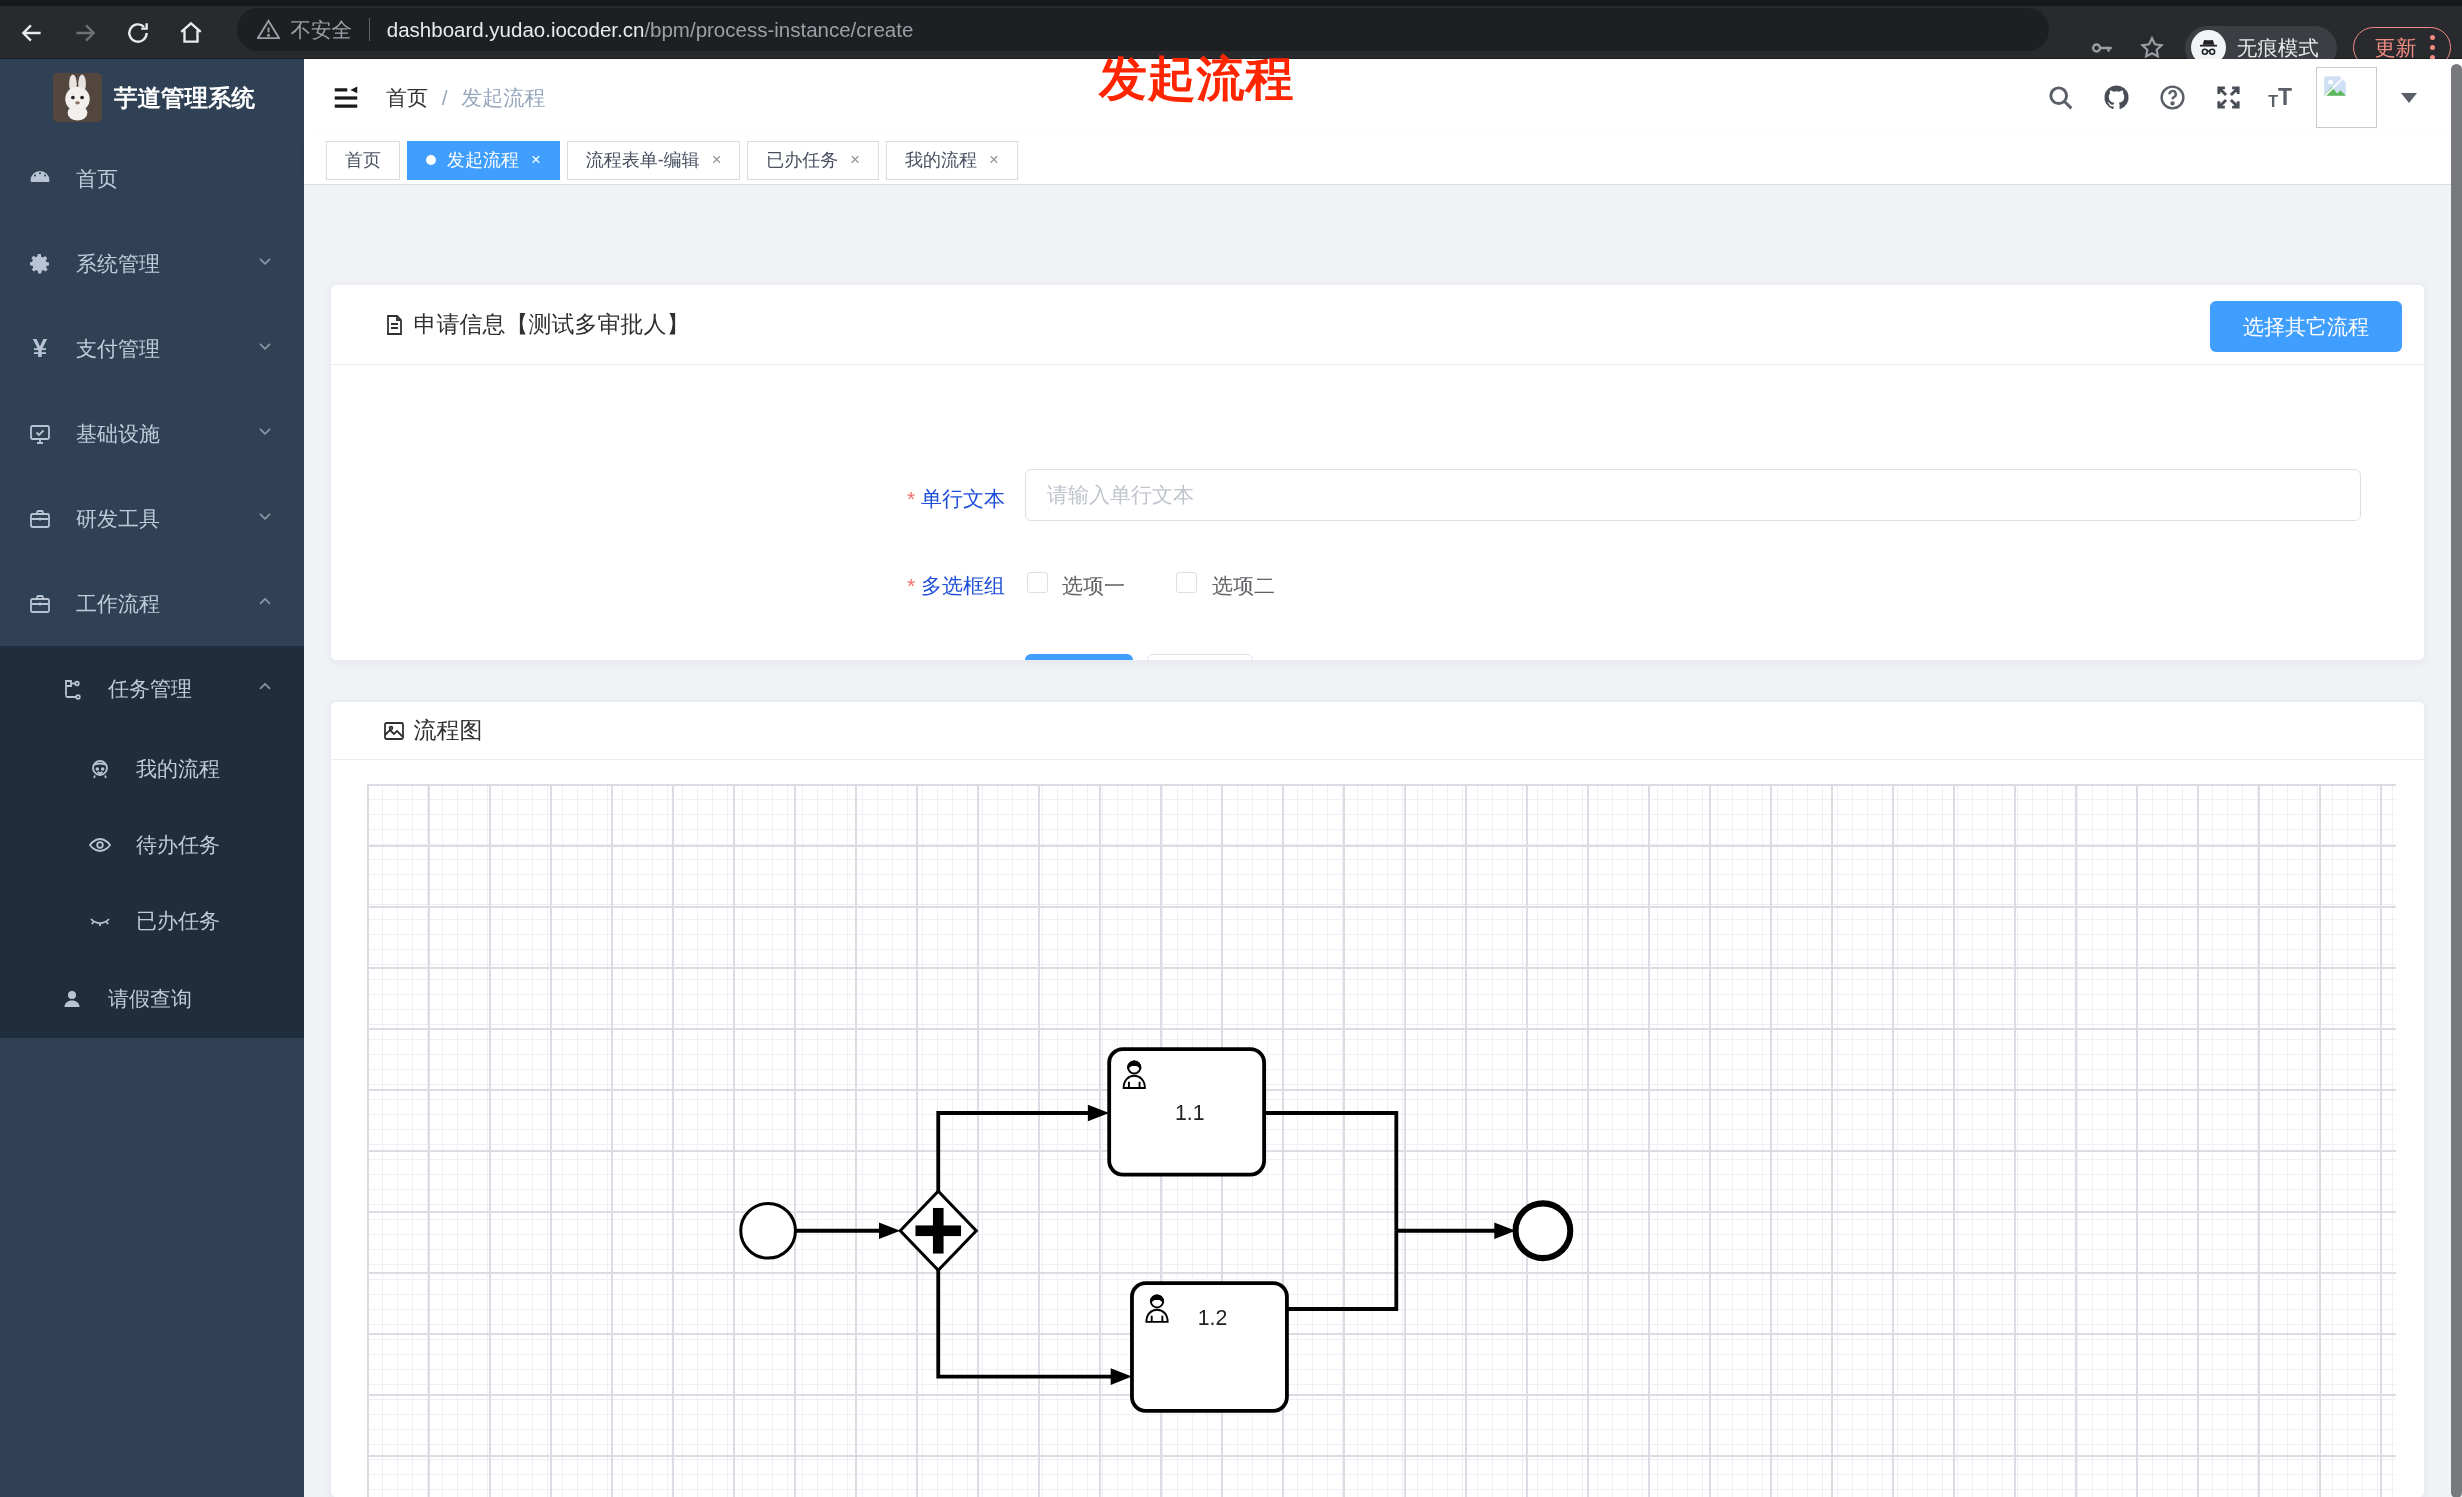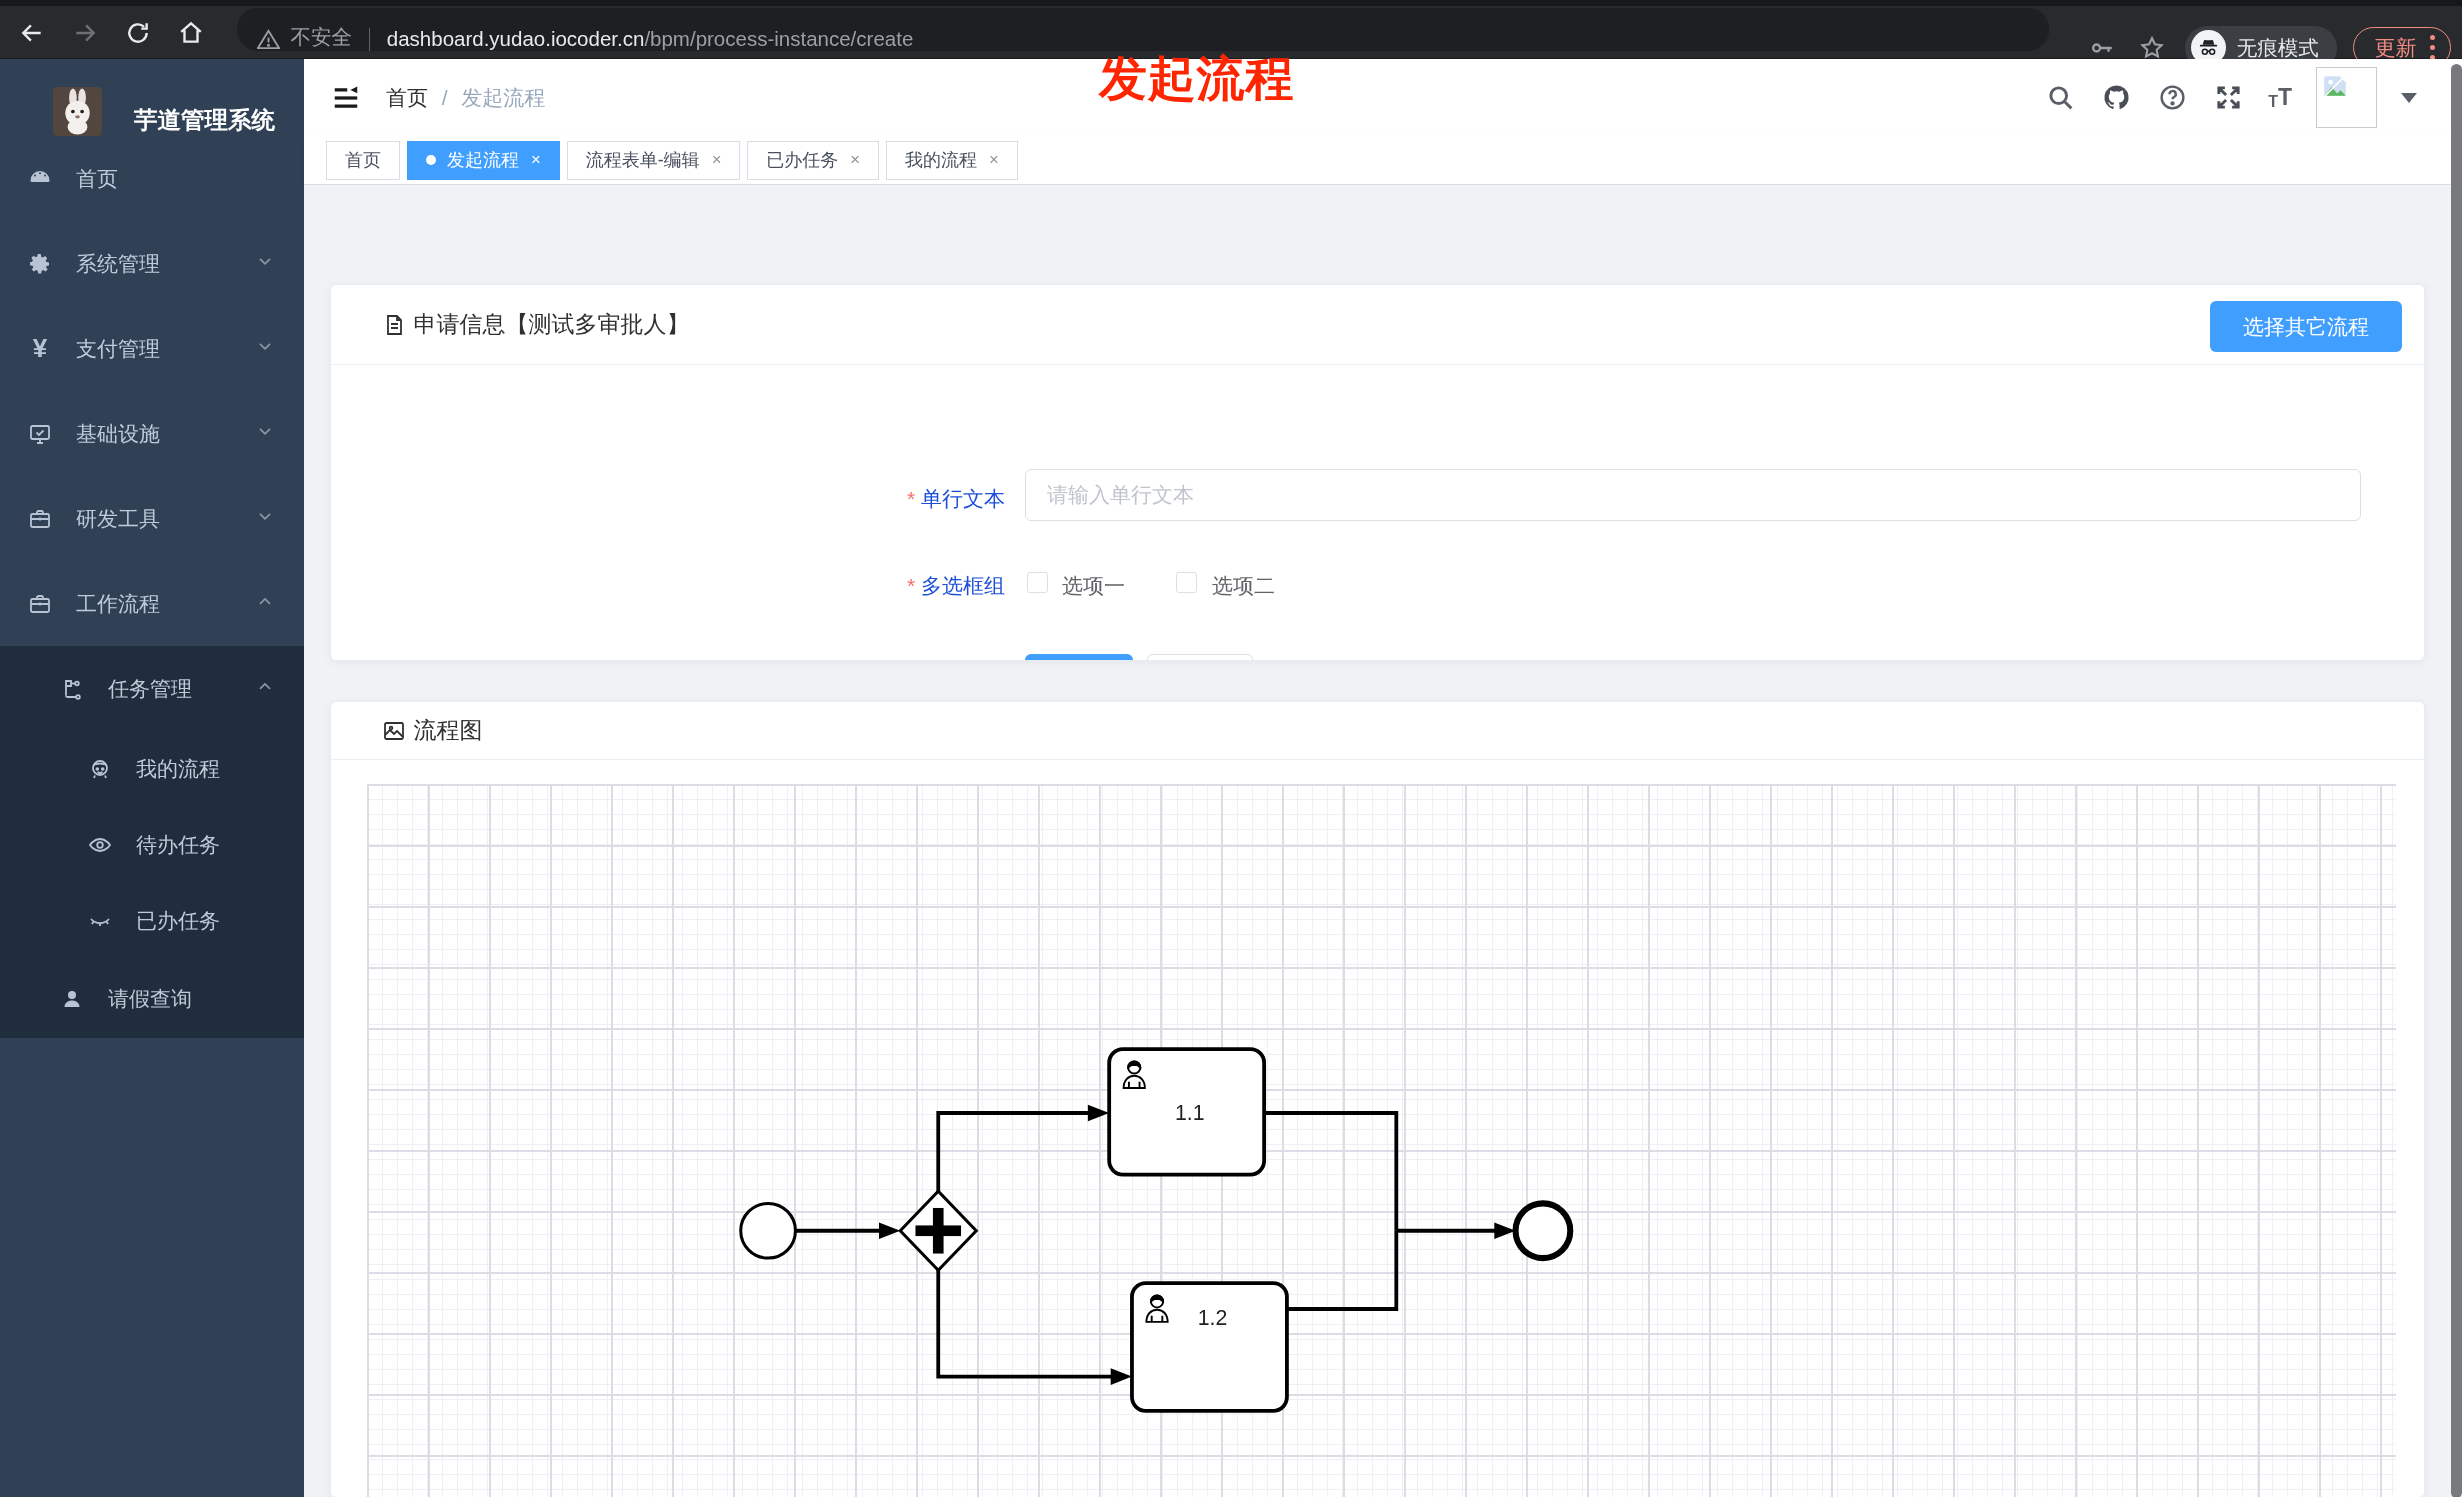--- a/index.html
+++ b/index.html
@@ -5,40 +5,40 @@
   * { margin:0; padding:0; box-sizing:border-box; }
   html,body { width:2462px; height:1498px; font-family:"Liberation Sans", sans-serif; background:#fff; overflow:hidden; }
   .stage { position:relative; width:2462px; height:1498px; overflow:hidden; }
 
   
   .browser { position:absolute; left:0; top:0; width:2462px; height:59px; background:#282a2d; border-bottom:1.5px solid #1a1b1d; }
   .browser::before { content:""; position:absolute; left:0; top:0; width:100%; height:6px; background:#17181a; }
   .nav-btns { position:absolute; left:15px; top:6px; height:53px; display:flex; align-items:center; gap:20px; }
   .nav-btn { width:33px; height:33px; display:flex; align-items:center; justify-content:center; border-radius:50%; }
   .nav-btn svg { width:26px; height:26px; }
-  .omnibox { position:absolute; left:237px; top:8.4px; width:1812px; height:43px; background:#1d1f22; border-radius:21px; display:flex; align-items:flex-end; padding:0 20px; gap:10.6px; }
+  .omnibox { position:absolute; left:237px; top:8.4px; width:1812px; height:43px; background:#1d1f22; border-radius:21px; display:flex; align-items:center; padding:0 20px; gap:10.6px; }
   .omnibox .sec { color:#9aa0a6; font-size:20.5px; }
   .omnibox .divider { width:1.5px; height:23px; background:#5f6368; margin:0 6px; }
   .url { font-size:20.5px; color:#9aa0a6; white-space:nowrap; }
   .url b { color:#e8eaed; font-weight:normal; }
   .chrome-right { position:absolute; right:10.6px; top:24px; height:47px; display:flex; align-items:center; gap:16.7px; }
   .incog { display:flex; align-items:center; gap:10.6px; background:#3b3e42; border-radius:23.5px; padding:4.6px 18px 4.6px 6px; height:44px; }
   .incog-circle { width:35px; height:35px; border-radius:50%; background:#f1f3f4; display:flex; align-items:center; justify-content:center; }
   .incog-circle svg { width:23px; height:23px; }
   .incog-label { color:#e8eaed; font-size:20.5px; }
   .update-pill { display:flex; align-items:center; gap:13.7px; border:1.5px solid #f28b82; border-radius:22px; padding:0 15px 0 20px; height:41px; color:#f28b82; font-size:21px; }
   .vdots { display:flex; flex-direction:column; gap:4.6px; }
   .vdots i { width:5.3px; height:5.3px; border-radius:50%; background:#f28b82; }
 
   
   .annotation { position:absolute; left:1099px; top:47px; font-size:48px; font-weight:600; color:#ff2500; z-index:60; letter-spacing:0.8px; pointer-events:none; }
 
   
   .sidebar { position:absolute; left:0; top:59px; width:304px; height:1439px; background:#304156; color:#bfcbd9; }
-  .logo-row { height:77px; display:flex; align-items:flex-end; padding-left:53px; gap:32px; }
+  .logo-row { height:77px; display:flex; align-items:center; padding-left:53px; gap:12px; }
   .logo-img { width:49px; height:49px; border-radius:4.6px; background:#4a3f3a; position:relative; overflow:hidden; flex:0 0 auto; }
   .logo-img svg { width:100%; height:100%; display:block; }
   .logo-title { color:#fff; font-size:23.5px; font-weight:bold; white-space:nowrap; }
   .menu-item { display:flex; align-items:center; font-size:21px; cursor:pointer; }
   .menu-item .mi-icon { width:26px; height:26px; display:flex; align-items:center; justify-content:center; flex:0 0 auto; color:#b8c4d4; font-size:24px; }
   .menu-item .mi-label { margin-left:23px; white-space:nowrap; }
   .menu-item .chev { margin-left:auto; margin-right:29px; color:#8d97a5; }
   .h112 { height:85px; } .h100 { height:76px; } .h104 { height:79px; }
   .lvl1 { padding-left:27px; }
   .lvl2 { padding-left:59px; }

